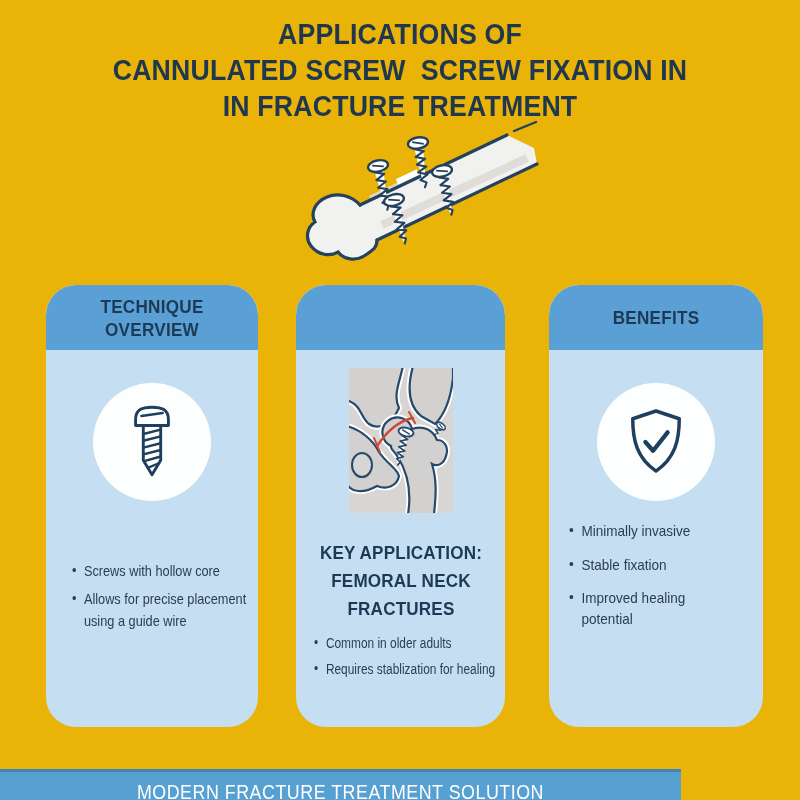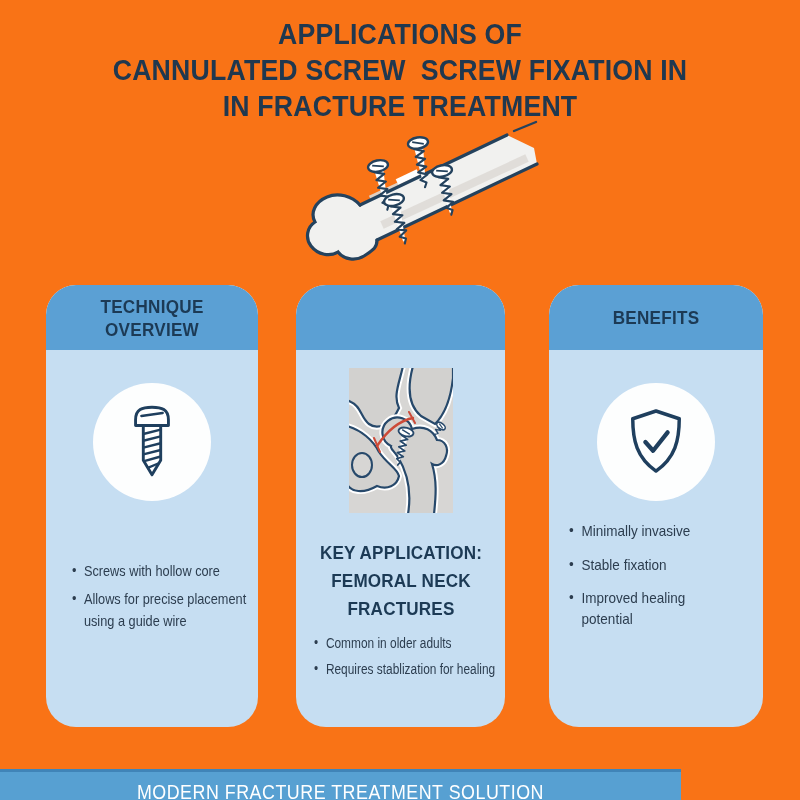--- a/index.html
+++ b/index.html
@@ -1,17 +1,17 @@
 <!DOCTYPE html>
 <html><head>
 <meta charset="utf-8">
 <style>
   html,body{margin:0;padding:0;background:#ffffff;}
   .page{
-    position:relative;width:800px;height:800px;background:#f97316;overflow:hidden;
+    position:relative;width:800px;height:800px;background:#eab308;overflow:hidden;
     font-family:"Liberation Sans","DejaVu Sans",sans-serif;
   }
   
   .title{
     position:absolute;top:16px;left:0;width:800px;text-align:center;
     color:#20384f;font-weight:bold;font-size:29px;line-height:36px;
     transform:scaleX(0.92);transform-origin:50% 0;letter-spacing:0.2px;
   }
   
   .hero{position:absolute;left:282px;top:120px;width:262px;height:155px;}

